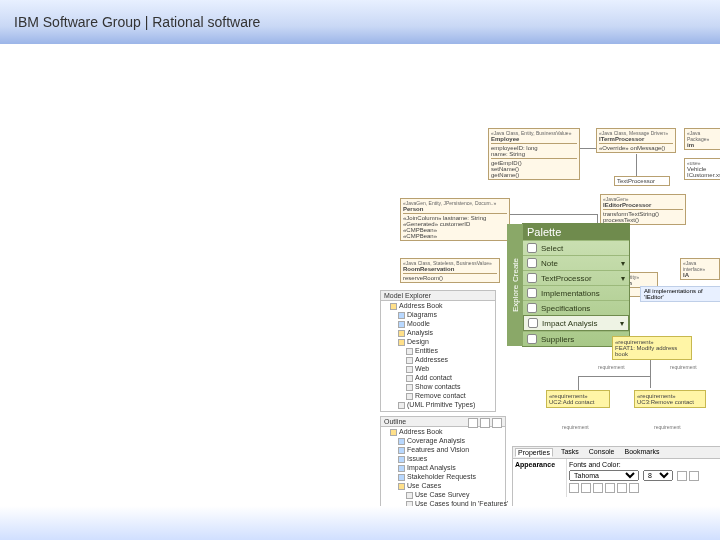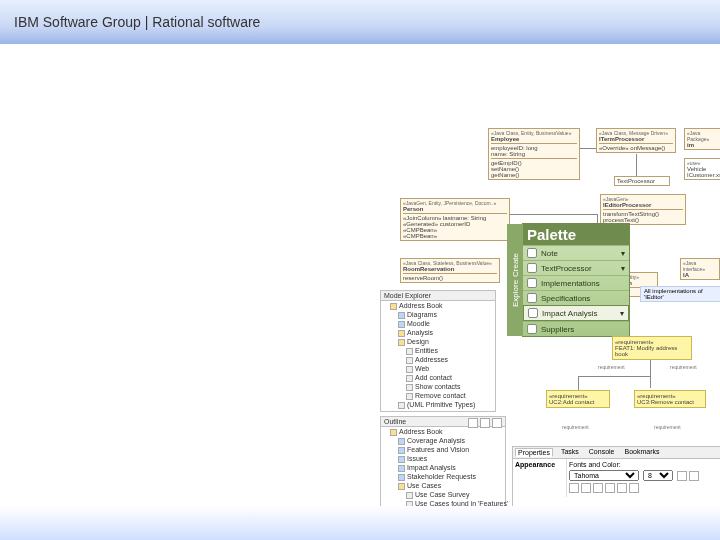--- a/index.html
+++ b/index.html
@@ -41,21 +41,21 @@
   .uml .sep { border-top: 1px solid #b8a070; margin: 1px 0; }
   .line { position: absolute; background: #888; }
   
   .palette {
     position: absolute;
     background: linear-gradient(180deg,#cfe3b8 0%, #a8c888 100%);
     border: 1px solid #6f8b4d;
     width: 108px;
   }
   .palette-header {
-    background: #6f8b4d; color: #fff; font-weight: bold; font-size: 15px;
+    background: #6f8b4d; color: #fff; font-weight: normal; font-size: 11px;
     padding: 2px 4px;
   }
   .palette-side {
     position: absolute; left: -16px; top: 0; bottom: 0; width: 16px;
     background: #8aa868; color: #fff; font-size: 8px;
     writing-mode: vertical-rl; transform: rotate(180deg);
     display: flex; align-items: center; justify-content: center;
   }
   .palette-item {
     display: flex; align-items: center; gap: 4px;
@@ -197,20 +197,24 @@
   <div class="line" style="left:636px; top:126px; width:1px; height:22px;"></div>
   <div class="line" style="left:510px; top:186px; width:88px; height:1px;"></div>
   <div class="line" style="left:597px; top:186px; width:1px; height:56px;"></div>
 
   <div class="palette" style="left:522px; top:195px;">
     <div class="palette-side">
       <span>Explore</span>&nbsp;
       <span>Create</span>
     </div>
     <div class="palette-header">Palette</div>
+    <div class="palette-item">
+        <span class="ic"></span>
+        <span>Select</span>
+      </div>
     <div class="palette-item">
         <span class="ic"></span>
         <span>Note</span>
         <span class="chev">▾</span>
       </div>
     <div class="palette-item">
         <span class="ic ic-y"></span>
         <span>TextProcessor</span>
         <span class="chev">▾</span>
       </div>

